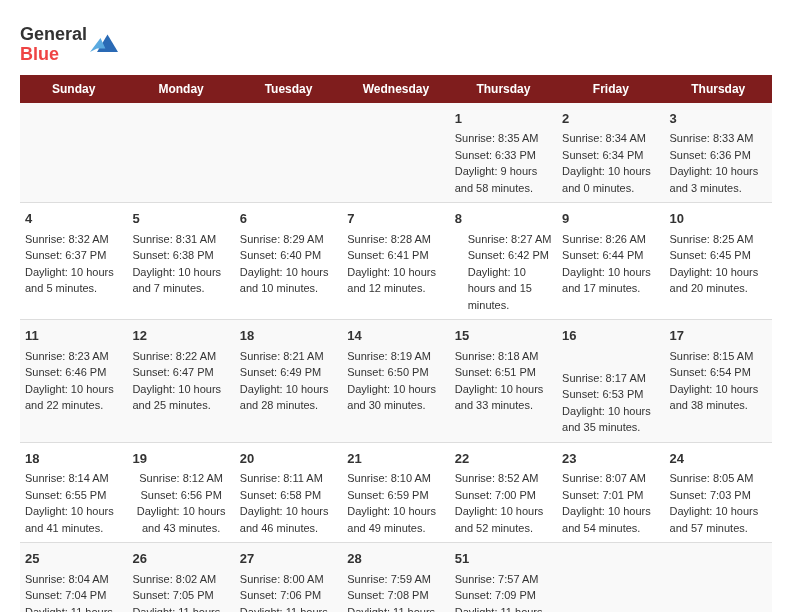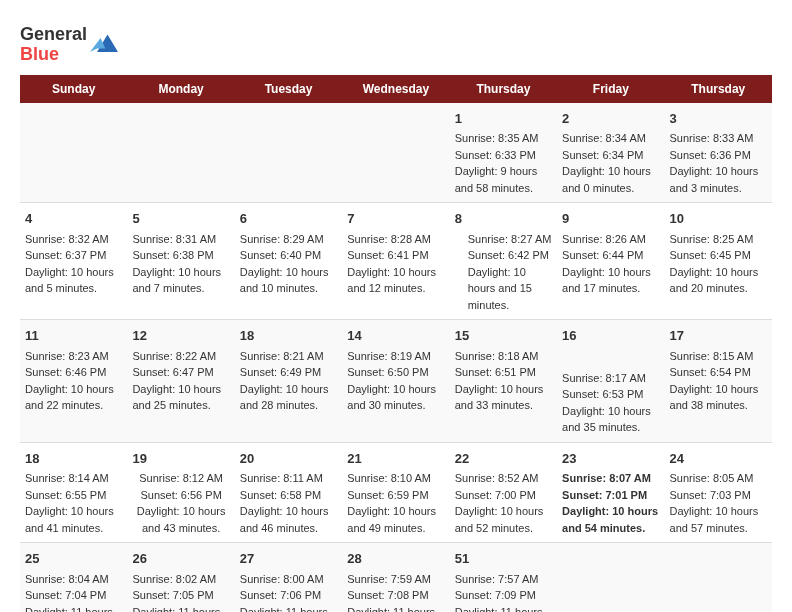--- a/index.html
+++ b/index.html
@@ -259,21 +259,21 @@
 Daylight: 10 hours and 49 minutes.</div>
         </td>
         <td>
           <span class="day-number">22</span>
           <div class="day-info" style="white-space: pre-line;">Sunrise: 8:52 AM
 Sunset: 7:00 PM
 Daylight: 10 hours and 52 minutes.</div>
         </td>
         <td>
           <span class="day-number">23</span>
-          <div class="day-info" style="white-space: pre-line; font-weight: bold;">Sunrise: 8:07 AM
+          <div class="day-info" style="white-space: pre-line;">Sunrise: 8:07 AM
 Sunset: 7:01 PM
 Daylight: 10 hours and 54 minutes.</div>
         </td>
         <td>
           <span class="day-number">24</span>
           <div class="day-info" style="white-space: pre-line;">Sunrise: 8:05 AM
 Sunset: 7:03 PM
 Daylight: 10 hours and 57 minutes.</div>
         </td>
       </tr>

